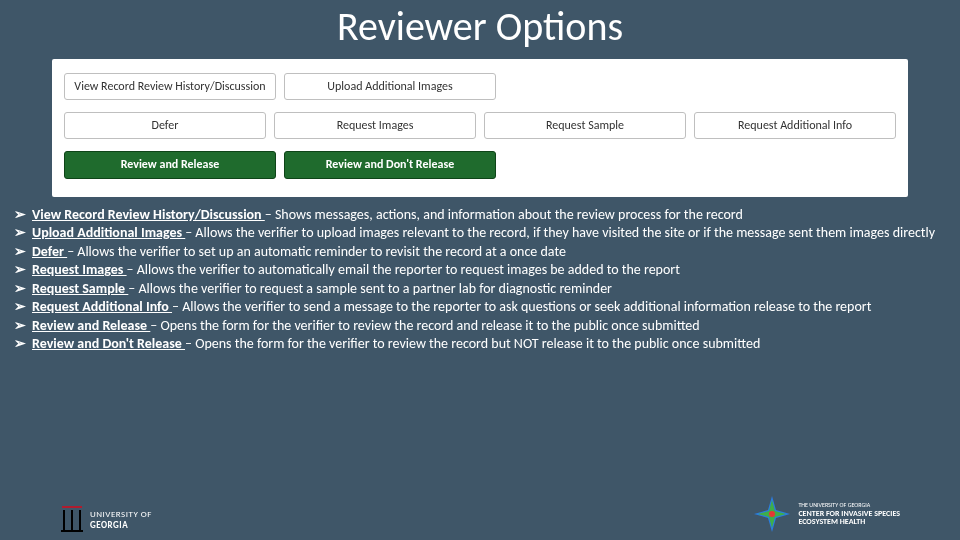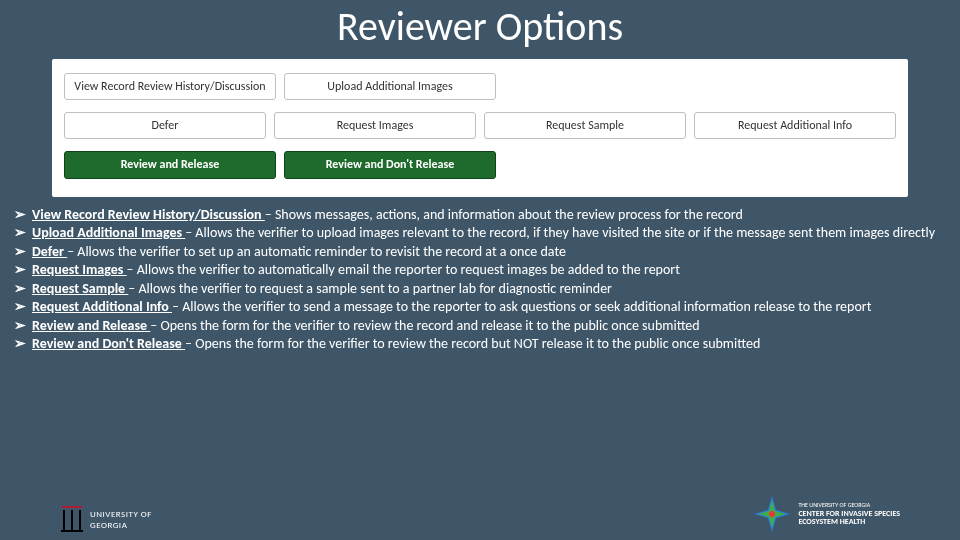--- a/index.html
+++ b/index.html
@@ -89,21 +89,21 @@
     <div class="uga">
       <svg width="24" height="30">
         <rect x="2" y="2" width="20" height="2" fill="#b01c2e"></rect>
         <rect x="3" y="6" width="2" height="20" fill="#000"></rect>
         <rect x="11" y="6" width="2" height="20" fill="#000"></rect>
         <rect x="19" y="6" width="2" height="20" fill="#000"></rect>
         <rect x="1" y="26" width="22" height="2" fill="#000"></rect>
       </svg>
       <div>
         <div>UNIVERSITY OF</div>
-        <div style="font-weight:400">GEORGIA</div>
+        <div style="font-weight:700">GEORGIA</div>
       </div>
     </div>
     <div class="cise">
       <svg width="40" height="40">
         <polygon points="20,2 24,16 38,20 24,24 20,38 16,24 2,20 16,16" fill="#2a7de1"></polygon>
         <polygon points="20,6 23,17 34,20 23,23 20,34 17,23 6,20 17,17" fill="#3fae49"></polygon>
         <circle cx="20" cy="20" r="3" fill="#e53935"></circle>
       </svg>
       <div style="line-height:1.1">
         <div style="font-size:6px">THE UNIVERSITY OF GEORGIA</div>

